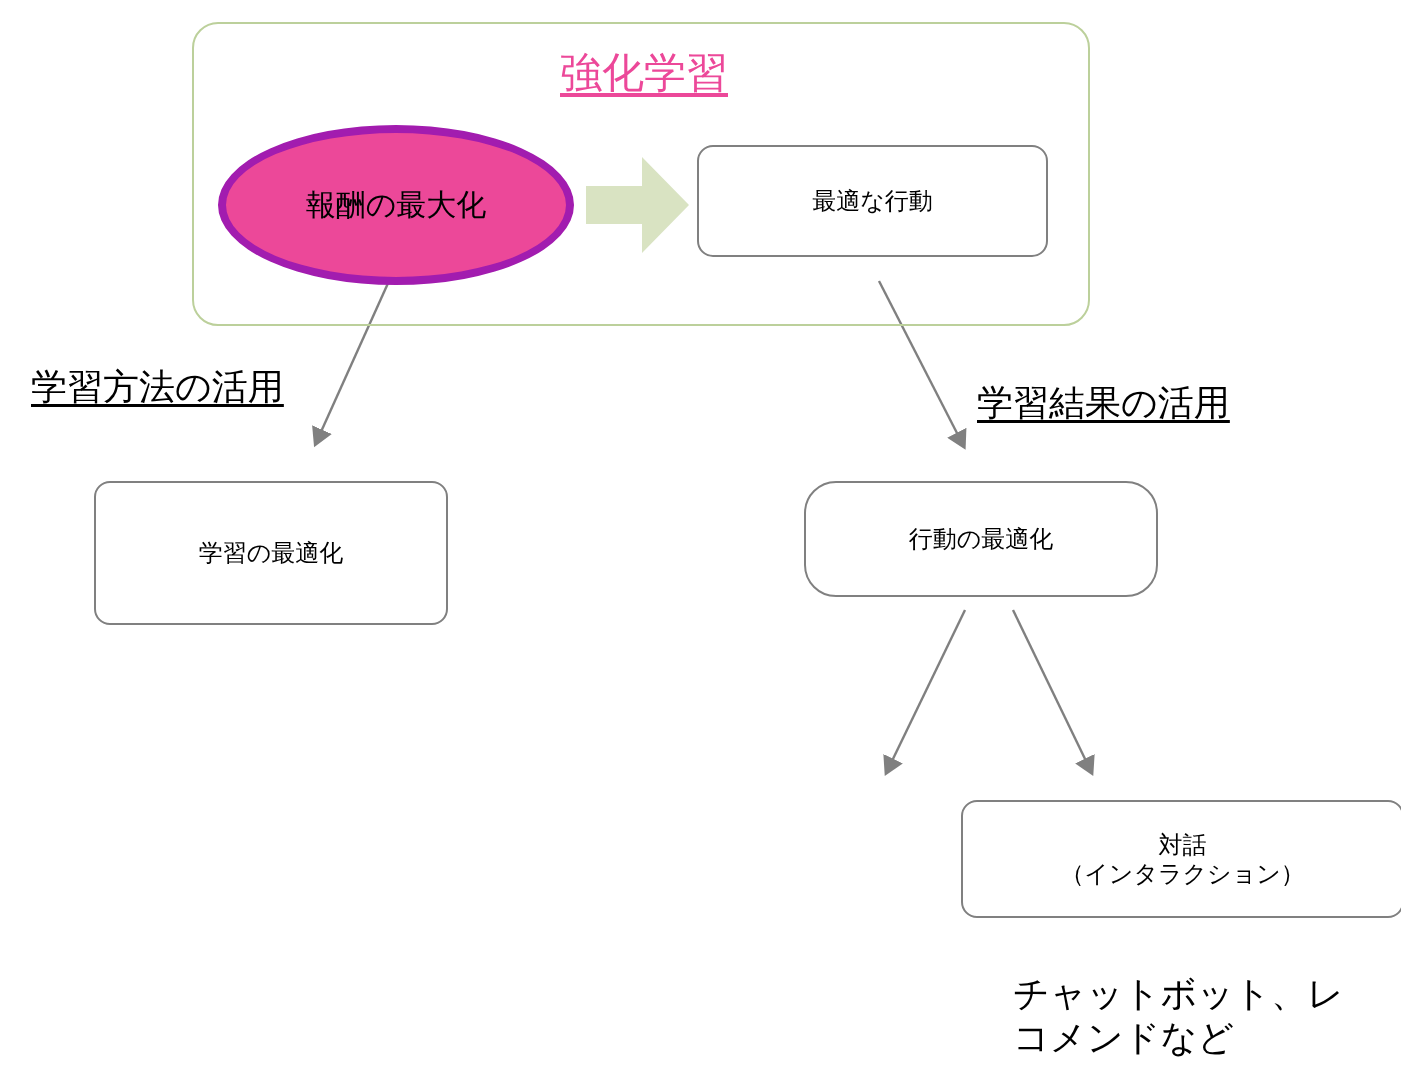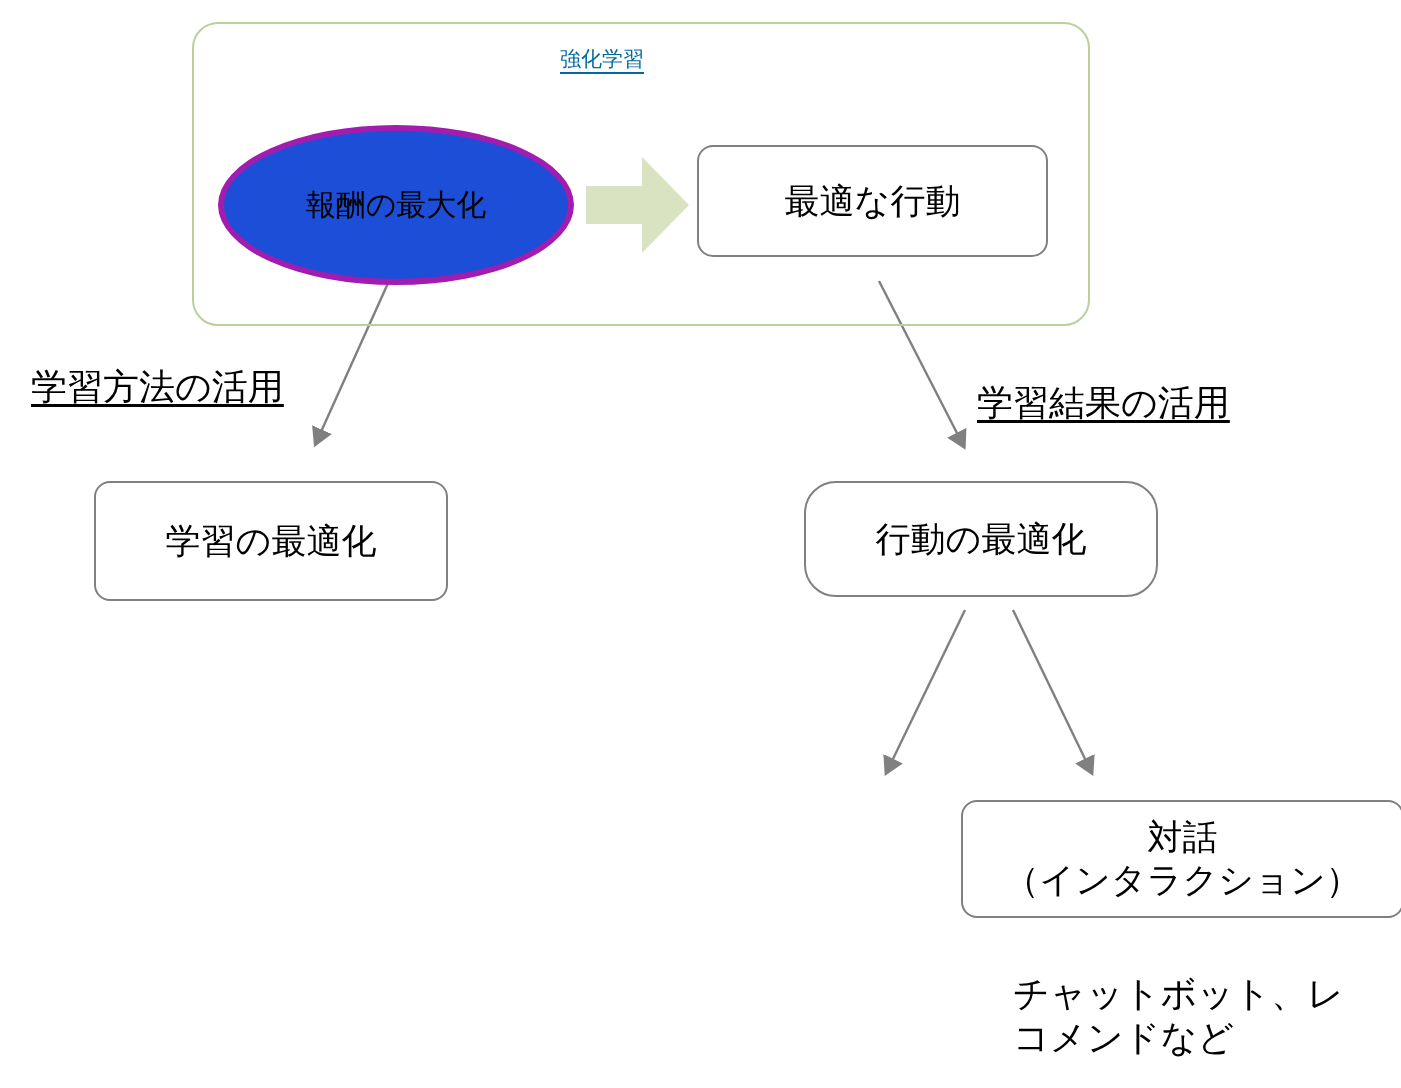--- a/index.html
+++ b/index.html
@@ -40,32 +40,32 @@
   .node-box {
     position: absolute;
     border: 2px solid #808080;
     border-radius: 16px;
     background: #ffffff;
     box-sizing: border-box;
     display: flex;
     align-items: center;
     justify-content: center;
     text-align: center;
-    font-size: 35px;
+    font-size: 24px;
     line-height: 1.22;
     color: #000000;
     white-space: pre-line;
   }
 
   
   .node-ellipse {
     position: absolute;
-    border: 6px solid #a21caf;
+    border: 8px solid #a21caf;
     border-radius: 50%;
-    background: #1d4ed8;
+    background: #ec4899;
     box-sizing: border-box;
     display: flex;
     align-items: center;
     justify-content: center;
     text-align: center;
     font-size: 30px;
     color: #000000;
   }
 
   
@@ -80,22 +80,22 @@
     line-height: 1.22;
     color: #000000;
     white-space: pre-line;
   }
   .underlined {
     text-decoration: underline;
     text-underline-offset: 5px;
   }
   .title-label {
     position: absolute;
-    font-size: 21px;
-    color: #0369a1;
+    font-size: 42px;
+    color: #ec4899;
     text-decoration: underline;
     text-underline-offset: 6px;
   }
 </style>
 </head>
 <body>
 
 <div id="canvas">
 
   <svg id="arrow-layer" viewBox="0 0 1401 1088">
@@ -127,21 +127,21 @@
   </svg>
 
   <div class="node-box" style="left:697px; top:145px; width:351px; height:112px;">
     <span>最適な行動</span>
   </div>
 
   <div class="text-label underlined" style="left:31px; top:365px;">学習方法の活用</div>
 
   <div class="text-label underlined" style="left:977px; top:365px;margin-top:16px;">学習結果の活用</div>
 
-  <div class="node-box" style="left:94px; top:481px; width:354px; height:120px;">
+  <div class="node-box" style="left:94px; top:481px; width:354px; height:144px;">
     <span>学習の最適化</span>
   </div>
 
   <div class="node-box" style="left:804px; top:481px; width:354px; height:116px;border-radius:32px;">
     <span>行動の最適化</span>
   </div>
 
 
 
   <div class="node-box" style="left:961px; top:800px; width:443px; height:118px;">

